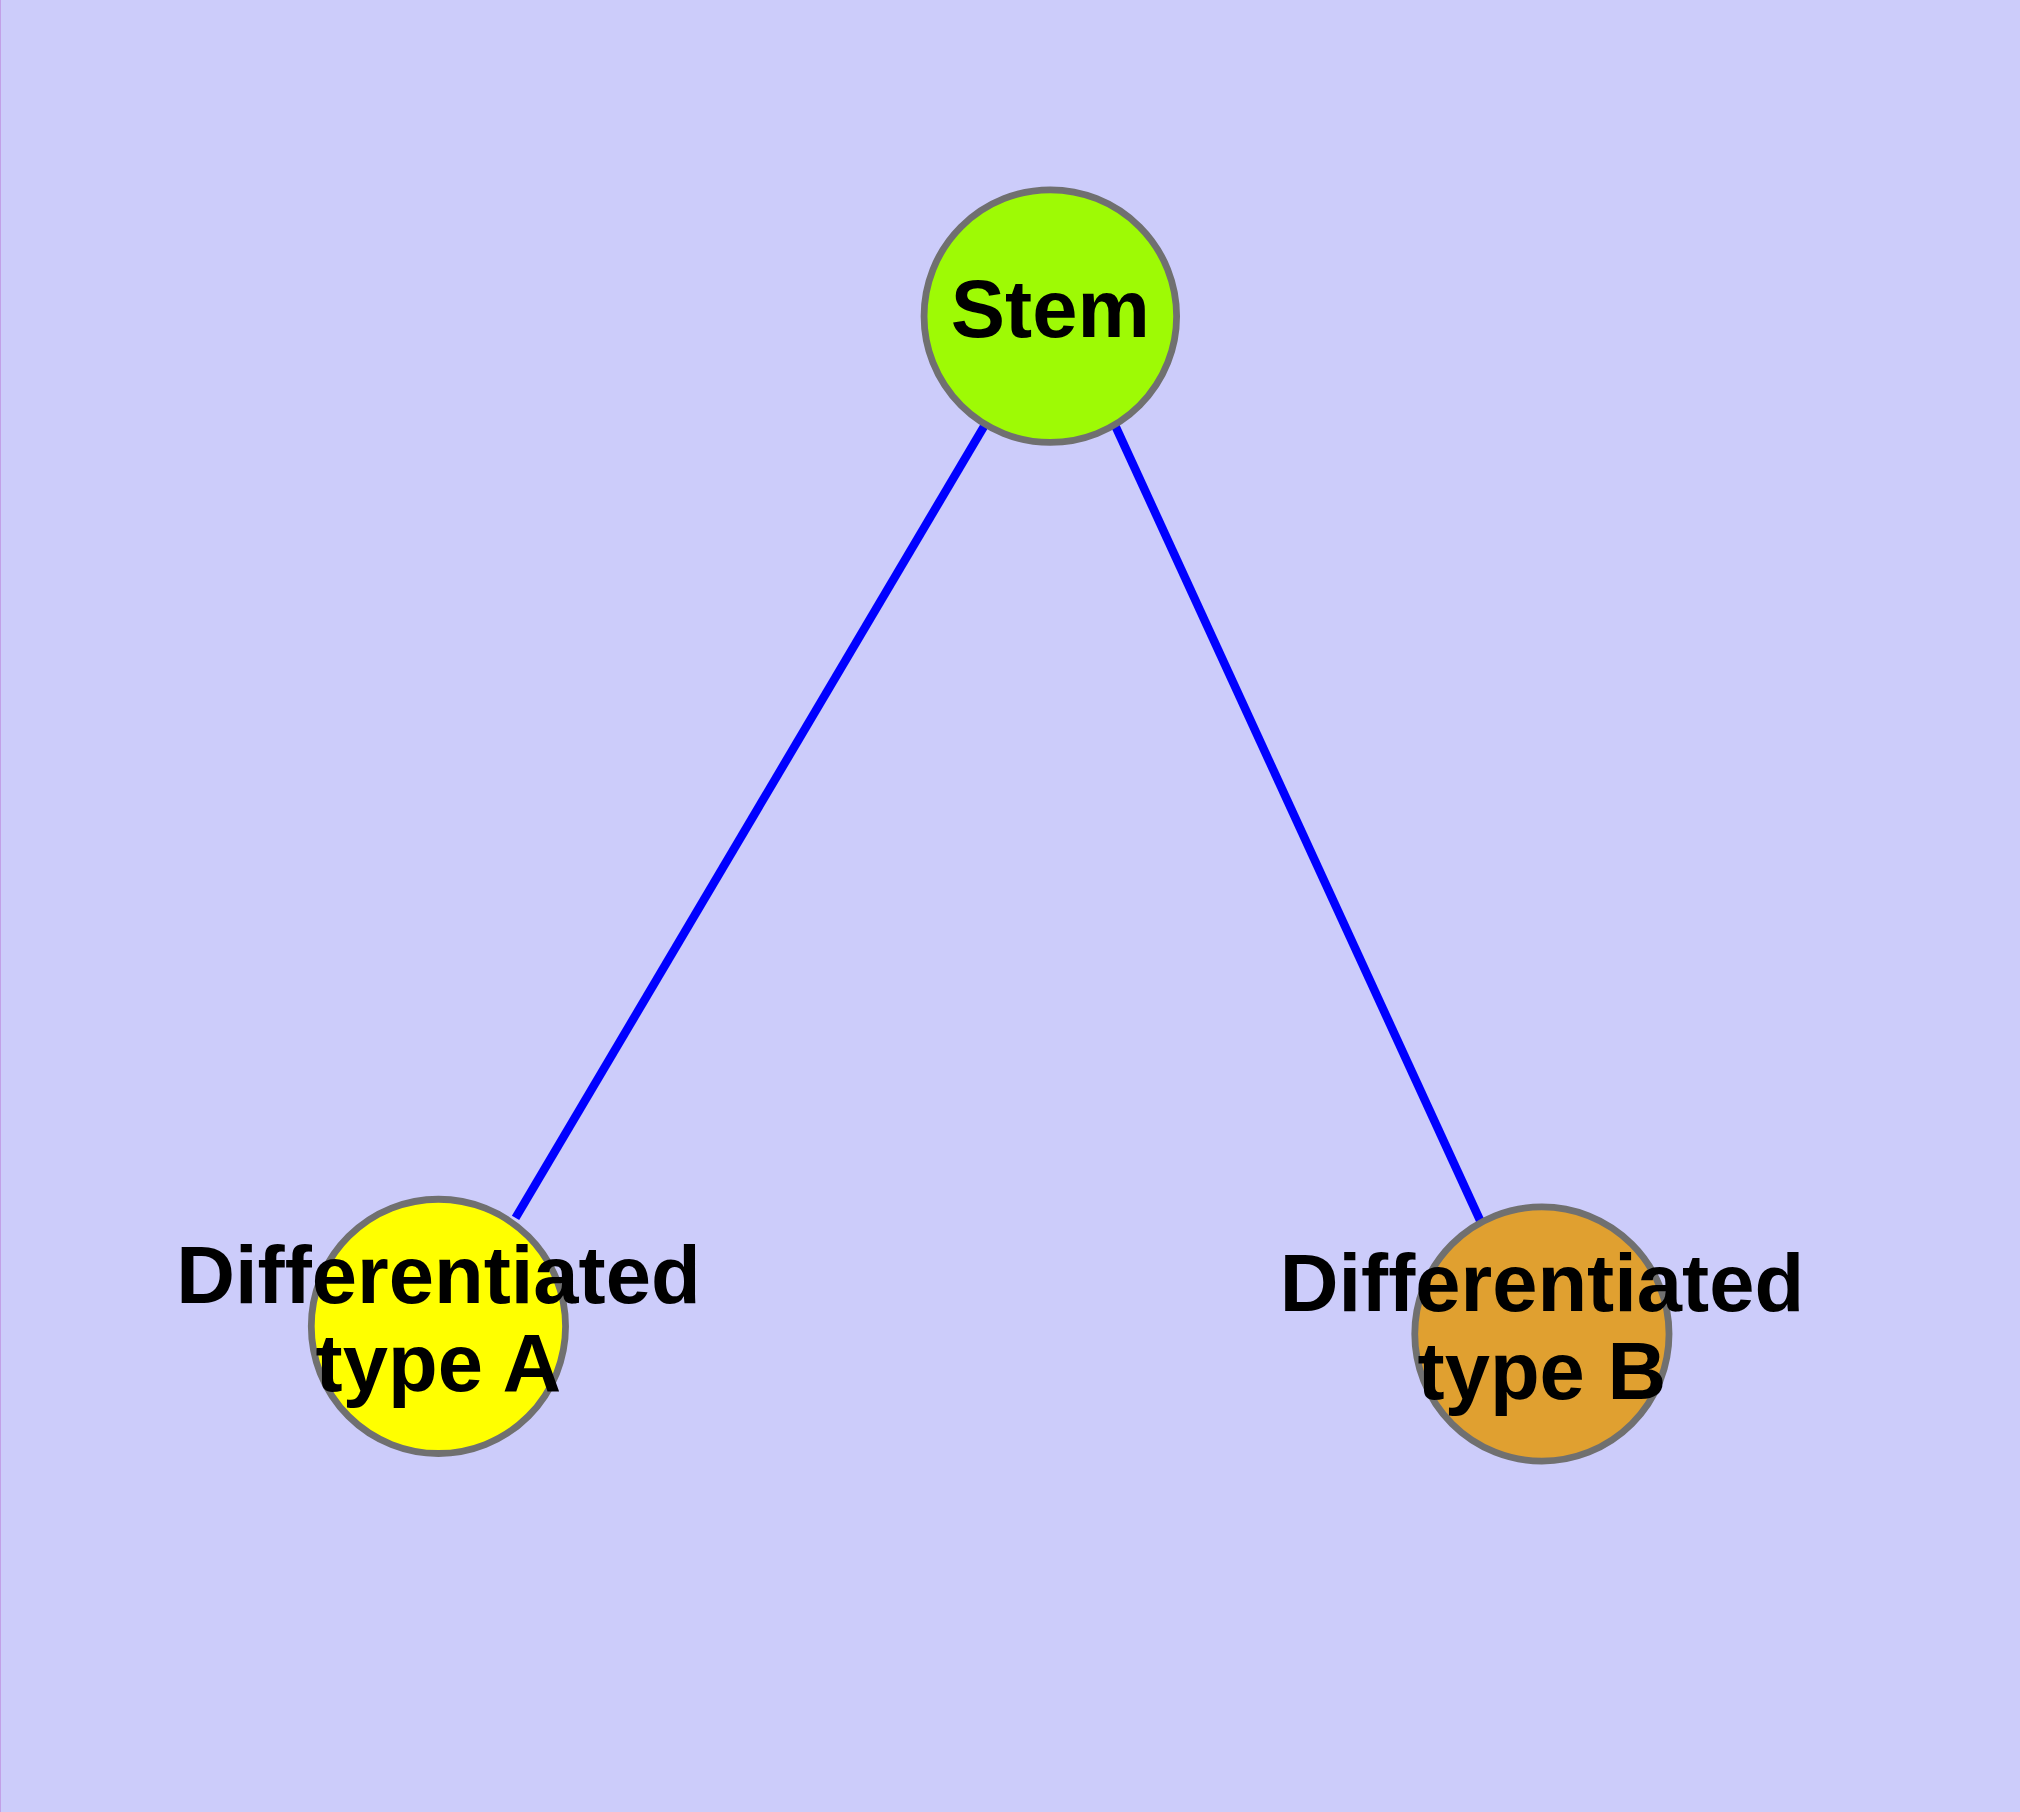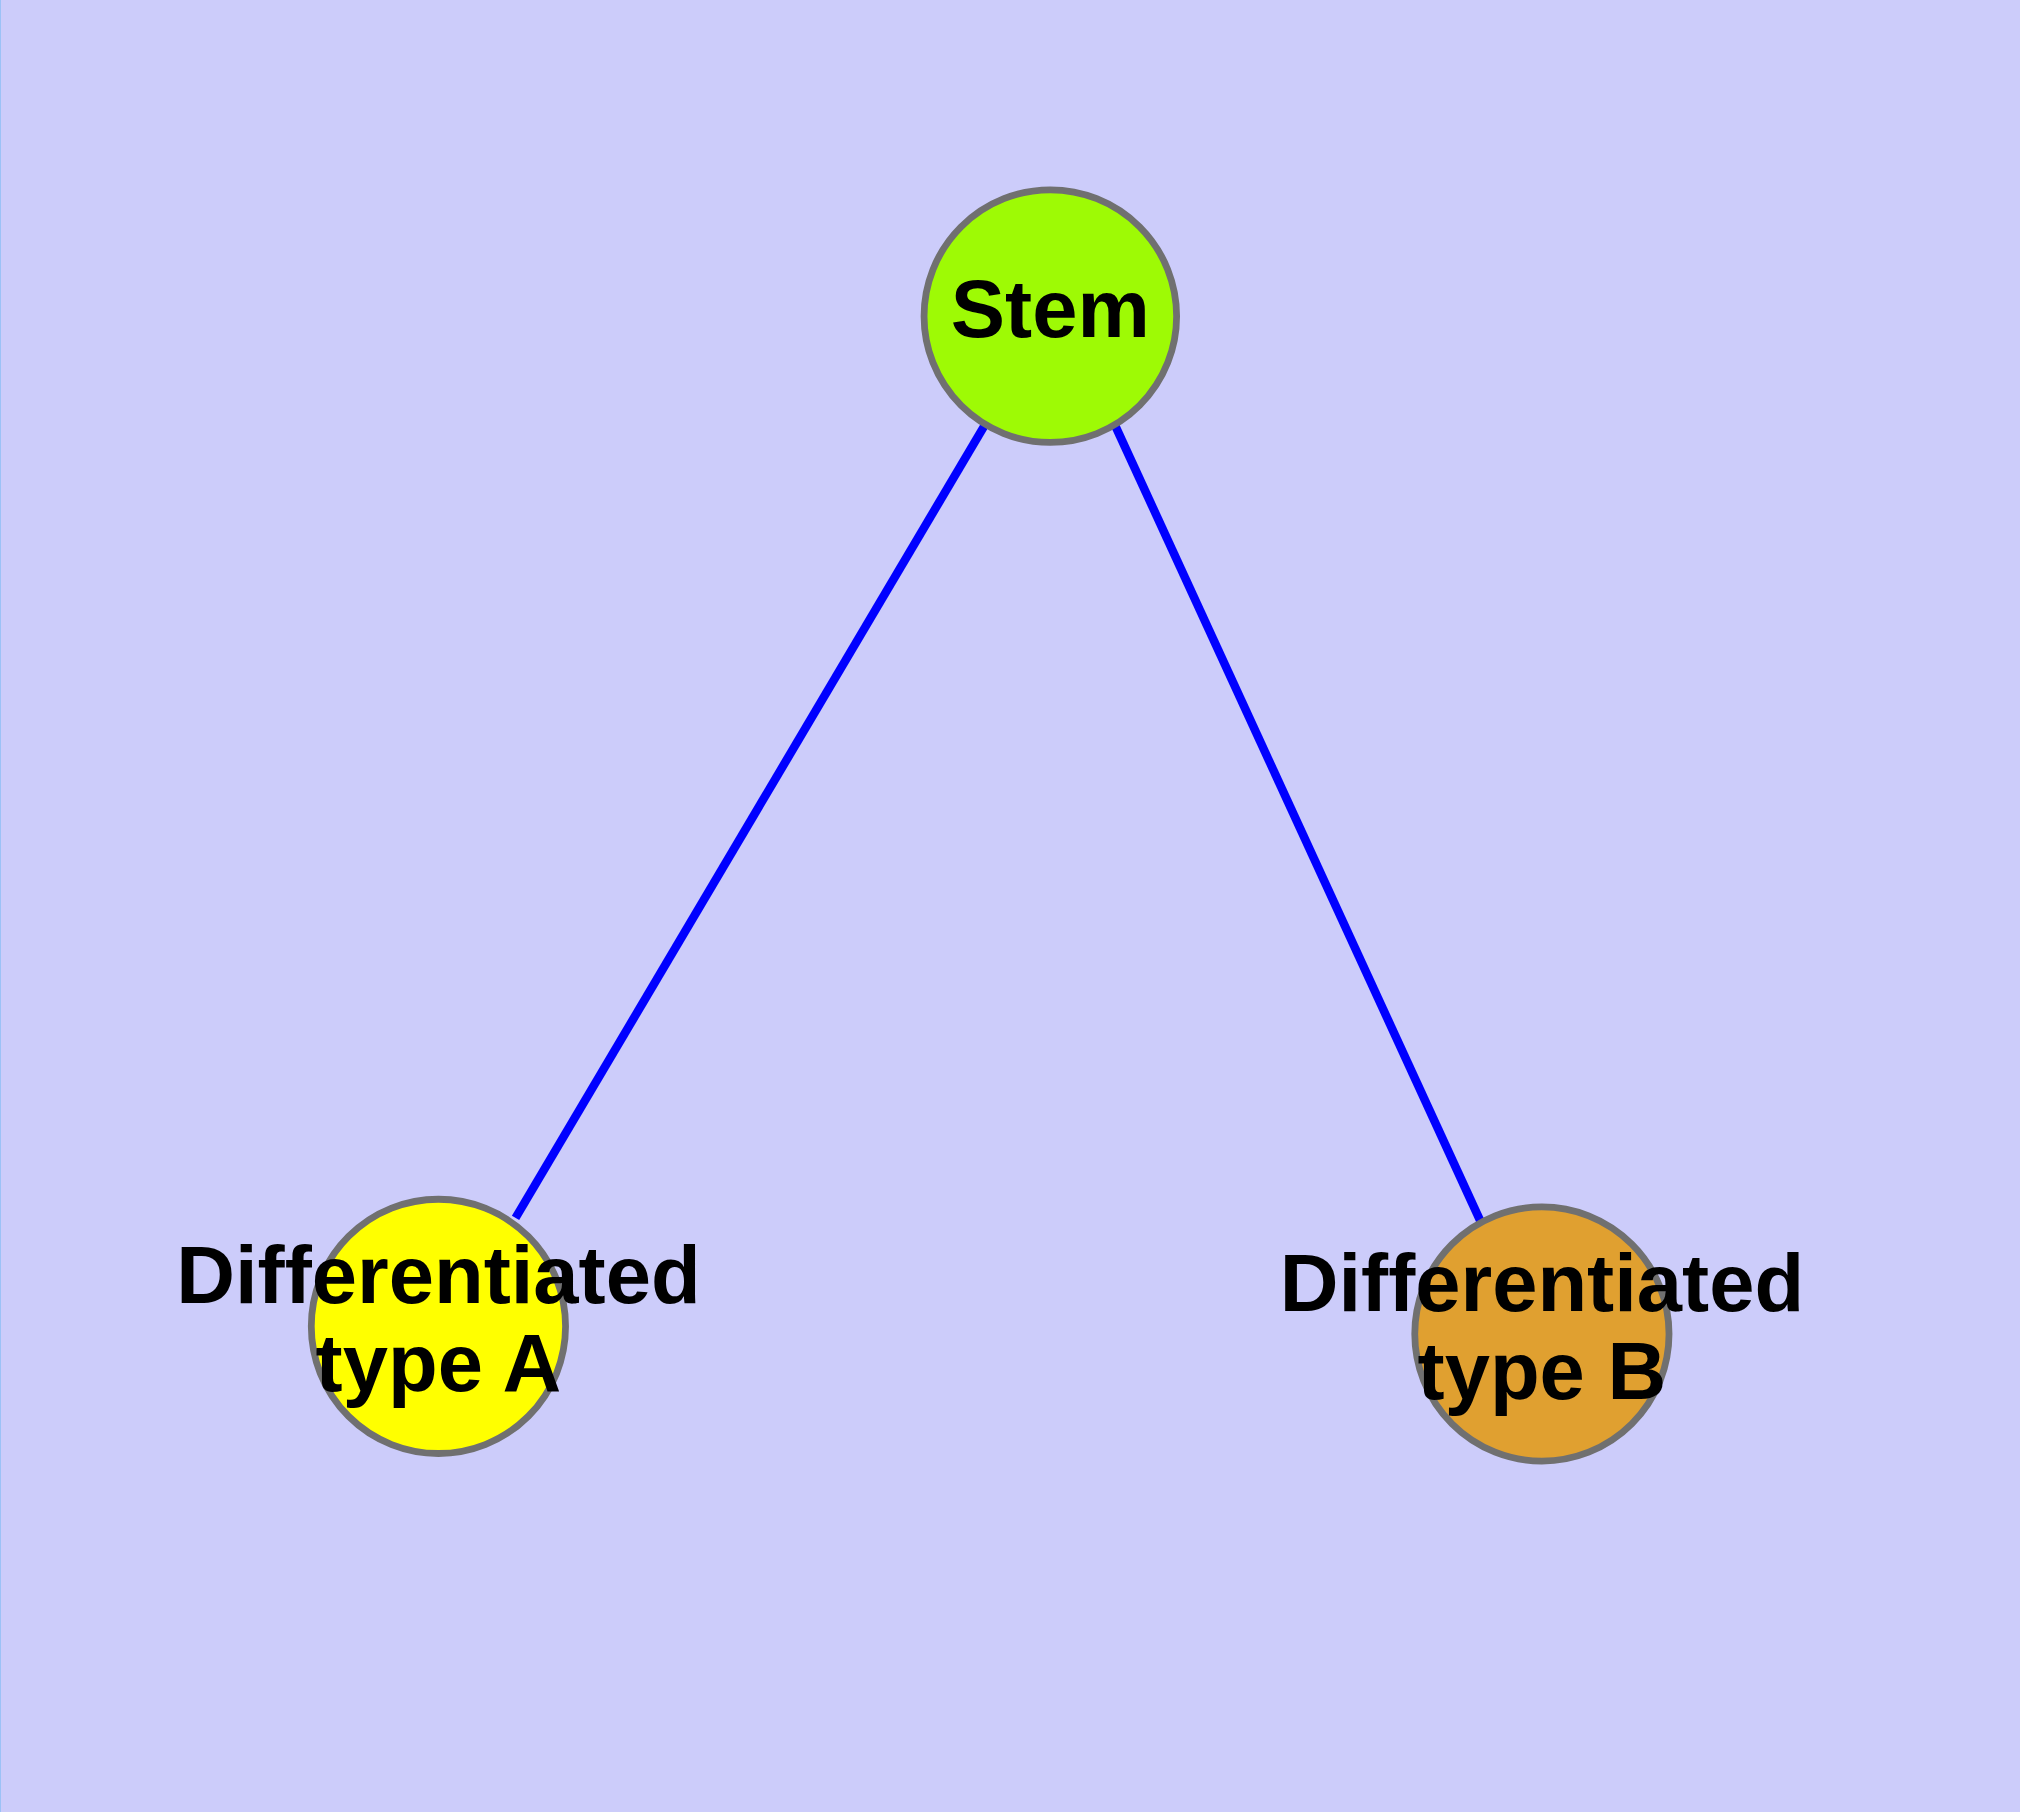--- a/index.html
+++ b/index.html
@@ -31,21 +31,21 @@
     font-weight: bold;
     fill: #000000;
     text-anchor: middle;
     dominant-baseline: middle;
     paint-order: normal;
   }
 </style>
 </head>
 <body>
 
-<div id="canvas-wrap" style="width: 2021px; height: 1812px; background: #0ea5e9;">
+<div id="canvas-wrap" style="width: 2021px; height: 1812px; background: #a21caf;">
 
   <svg id="graph-svg" viewBox="0 0 2384 2138" xmlns="http://www.w3.org/2000/svg" style="width: 2021px; height: 1812px;">
 
     <rect id="bg-rect" x="0" y="0" width="2384" height="2138" fill="#ccccfa"></rect>
 
     <g id="edges-layer">
       <line id="edge-0" stroke="#0000ff" stroke-width="10" stroke-linecap="butt" x1="1162" y1="501" x2="608" y2="1437"></line>
       <line id="edge-1" stroke="#0000ff" stroke-width="10" stroke-linecap="butt" x1="1315" y1="501" x2="1747" y2="1442"></line>
     </g>
 

